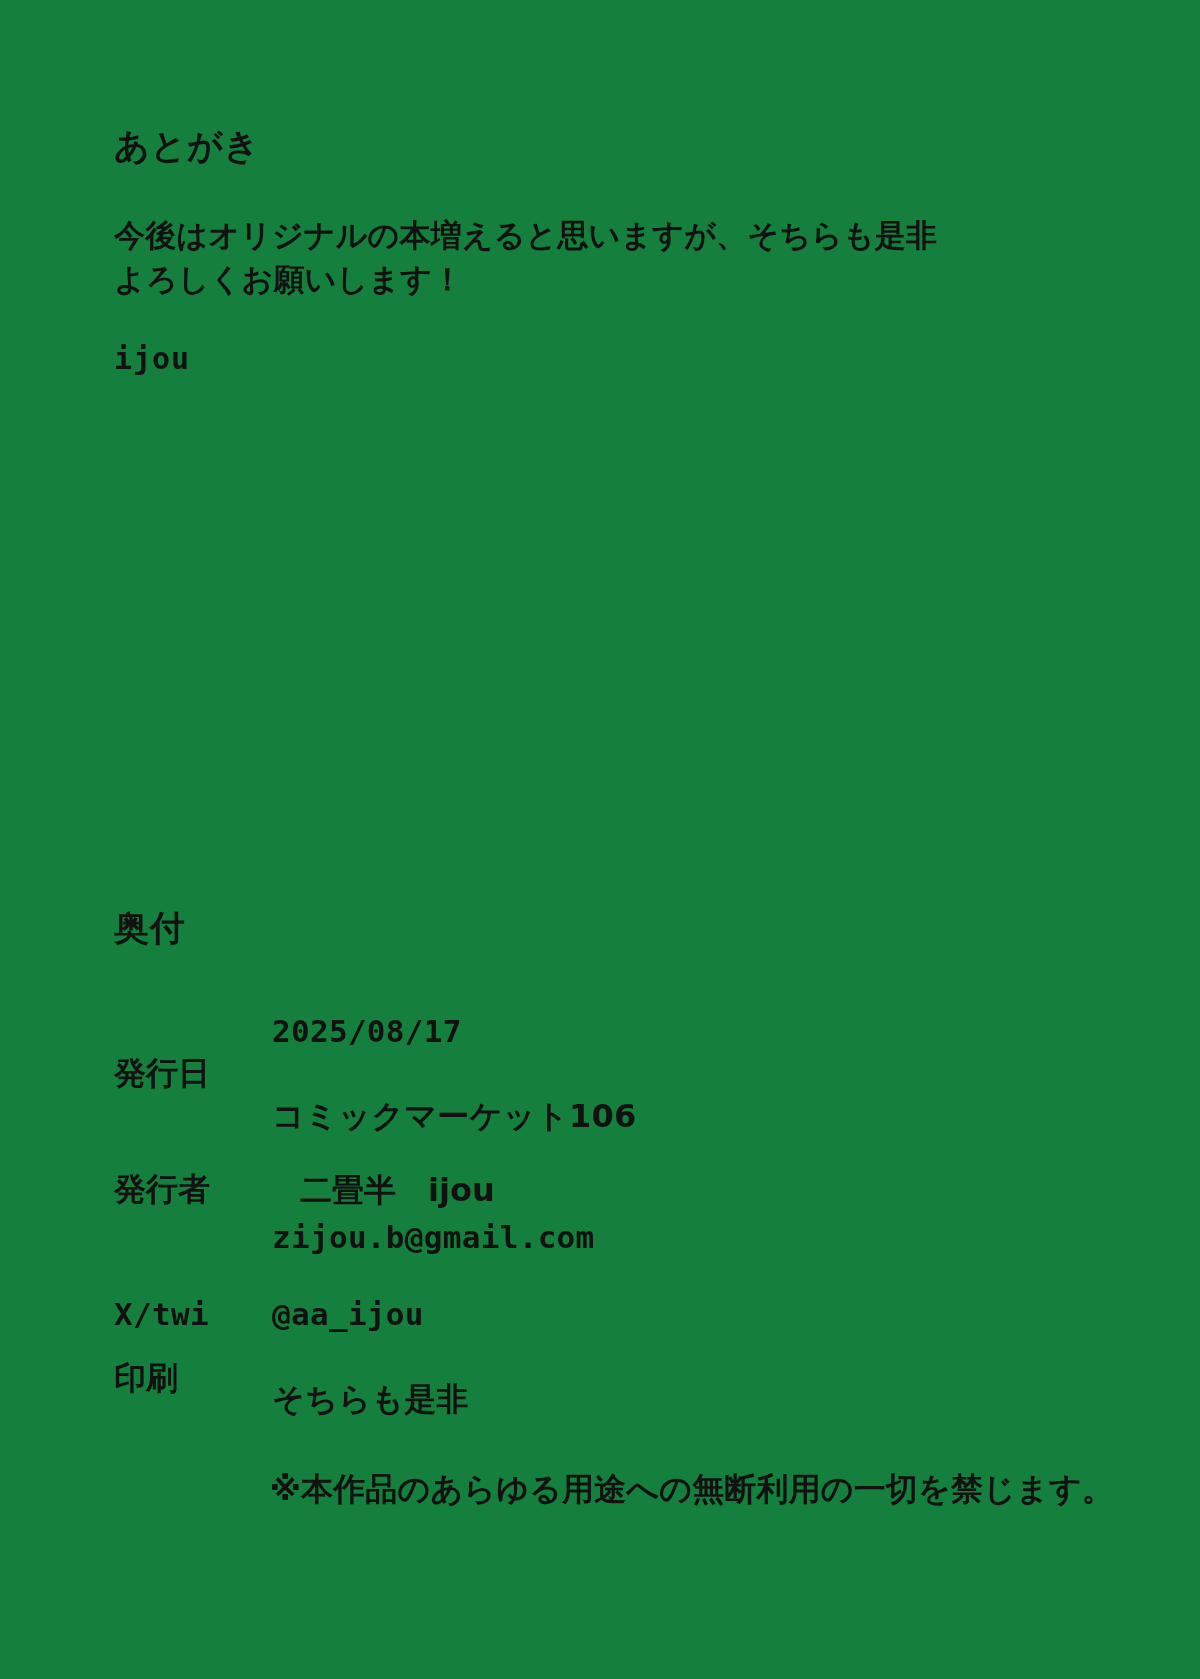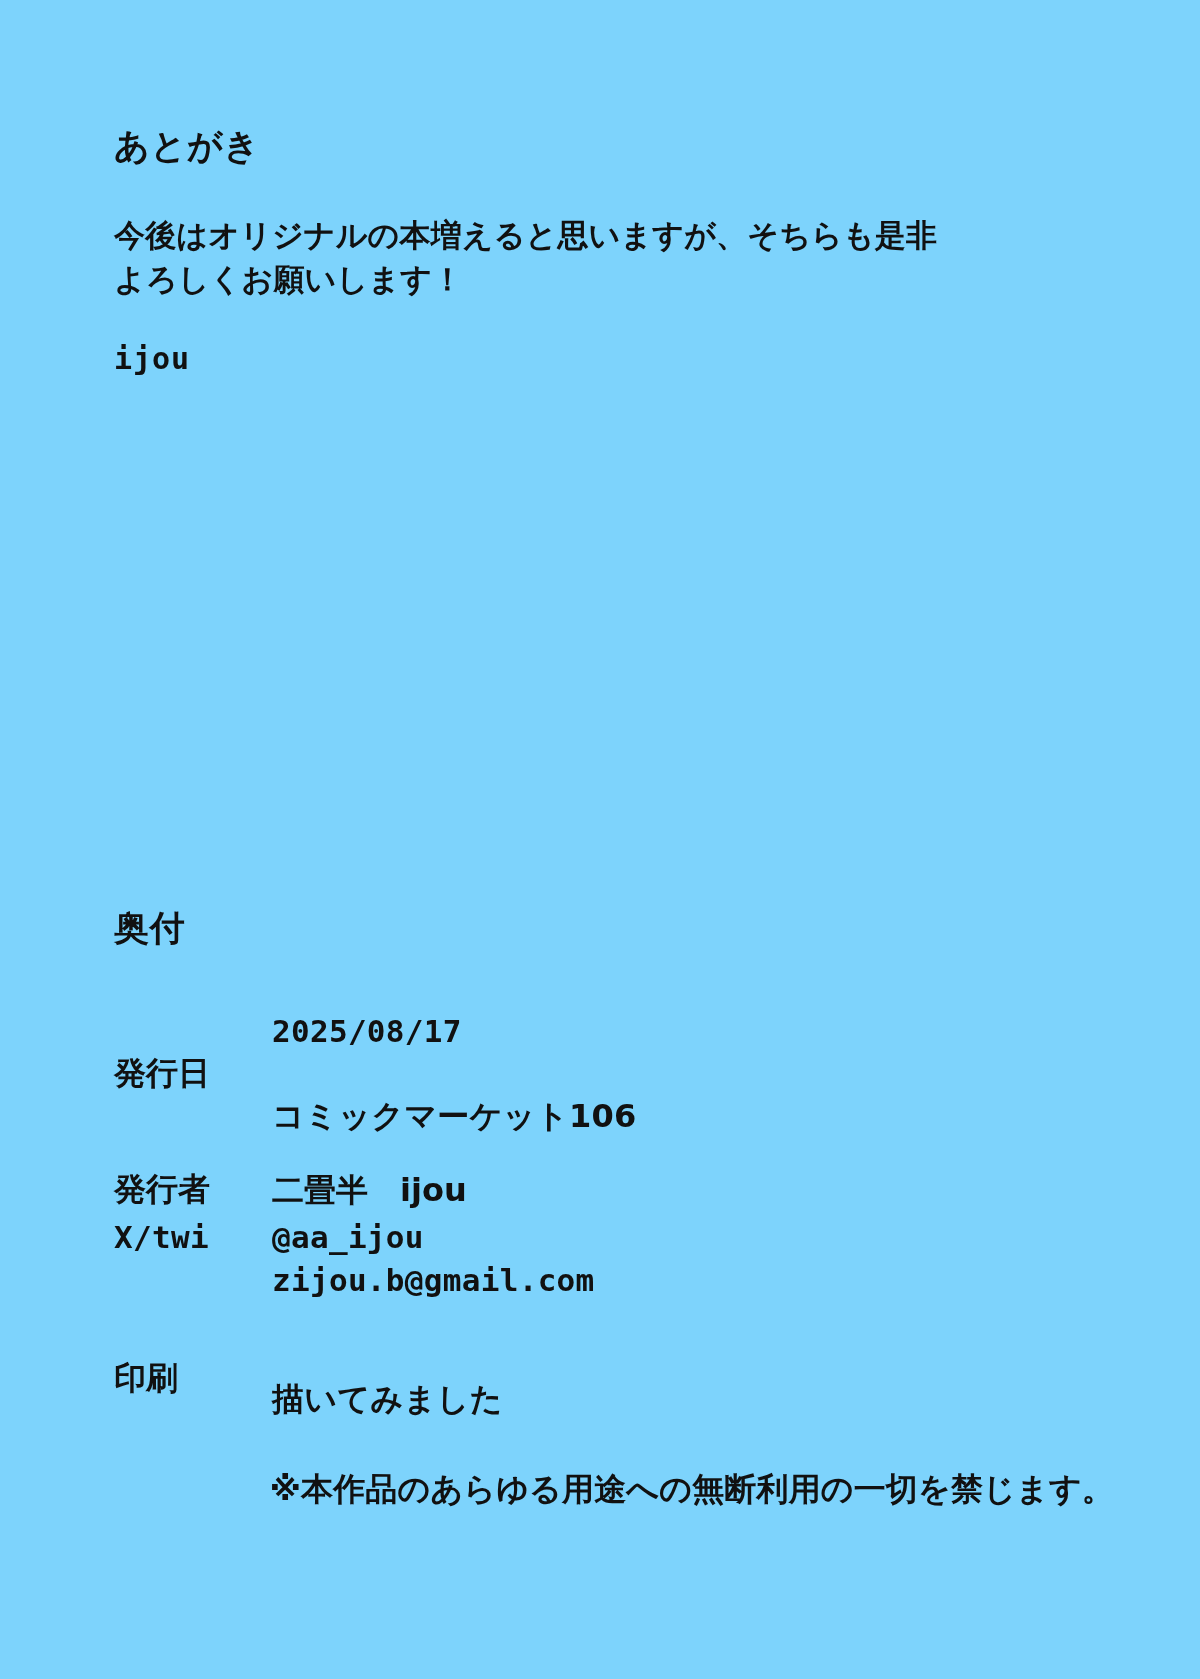--- a/index.html
+++ b/index.html
@@ -11,21 +11,21 @@
     width: 1200px;
     height: 1679px;
     position: relative;
     font-family: "DejaVu Sans", "Liberation Sans", sans-serif;
     color: #1a1a1a;
     overflow: hidden;
   }
   .page {
     position: absolute;
     inset: 0;
-    background: #7dd3fc;
+    background: #15803d;
   }
 
   
   .afterword {
     position: absolute;
     left: 114px;
     top: 125px;
     width: 980px;
   }
   .heading {
@@ -102,21 +102,21 @@
     letter-spacing: 0.01em;
     color: #111;
     margin-top: 41px;
   }
   .val-mixed {
     font-size: 32px;
     font-weight: 700;
     line-height: 1.38;
     color: #111;
   }
-  .row.publisher { margin-bottom: 4px; }
+  .row.publisher { margin-bottom: 4px; gap: 28px; }
   .row.xtwi { margin-bottom: 0; }
   .row.email { margin-bottom: 34px; }
   .row.print { margin-bottom: 46px; }
   .notice {
     font-size: 32px;
     font-weight: 700;
     line-height: 1.4;
     letter-spacing: 0.005em;
     margin: 0;
     color: #111;
@@ -146,37 +146,37 @@
       </div>
     </div>
 
     <div class="row publisher">
       <div class="row-label">発行者</div>
       <div class="row-values">
         <div class="val-mixed">二畳半　ijou</div>
       </div>
     </div>
 
+    <div class="row email">
+      <div class="row-label"></div>
+      <div class="row-values">
+        <div class="val-mono">zijou.b@gmail.com</div>
+      </div>
+    </div>
+
     <div class="row xtwi">
       <div class="row-label val-mono">X/twi</div>
       <div class="row-values">
         <div class="val-mono">@aa_ijou</div>
       </div>
     </div>
 
-    <div class="row email">
-      <div class="row-label"></div>
-      <div class="row-values">
-        <div class="val-mono">zijou.b@gmail.com</div>
-      </div>
-    </div>
-
     <div class="row print">
       <div class="row-label">印刷</div>
       <div class="row-values">
-        <div class="val-jp">描いてみました</div>
+        <div class="val-jp">そちらも是非</div>
       </div>
     </div>
 
     <p class="notice">※本作品のあらゆる用途への無断利用の一切を禁じます。</p>
   </section>
 
 </div>
 
 </body></html>

